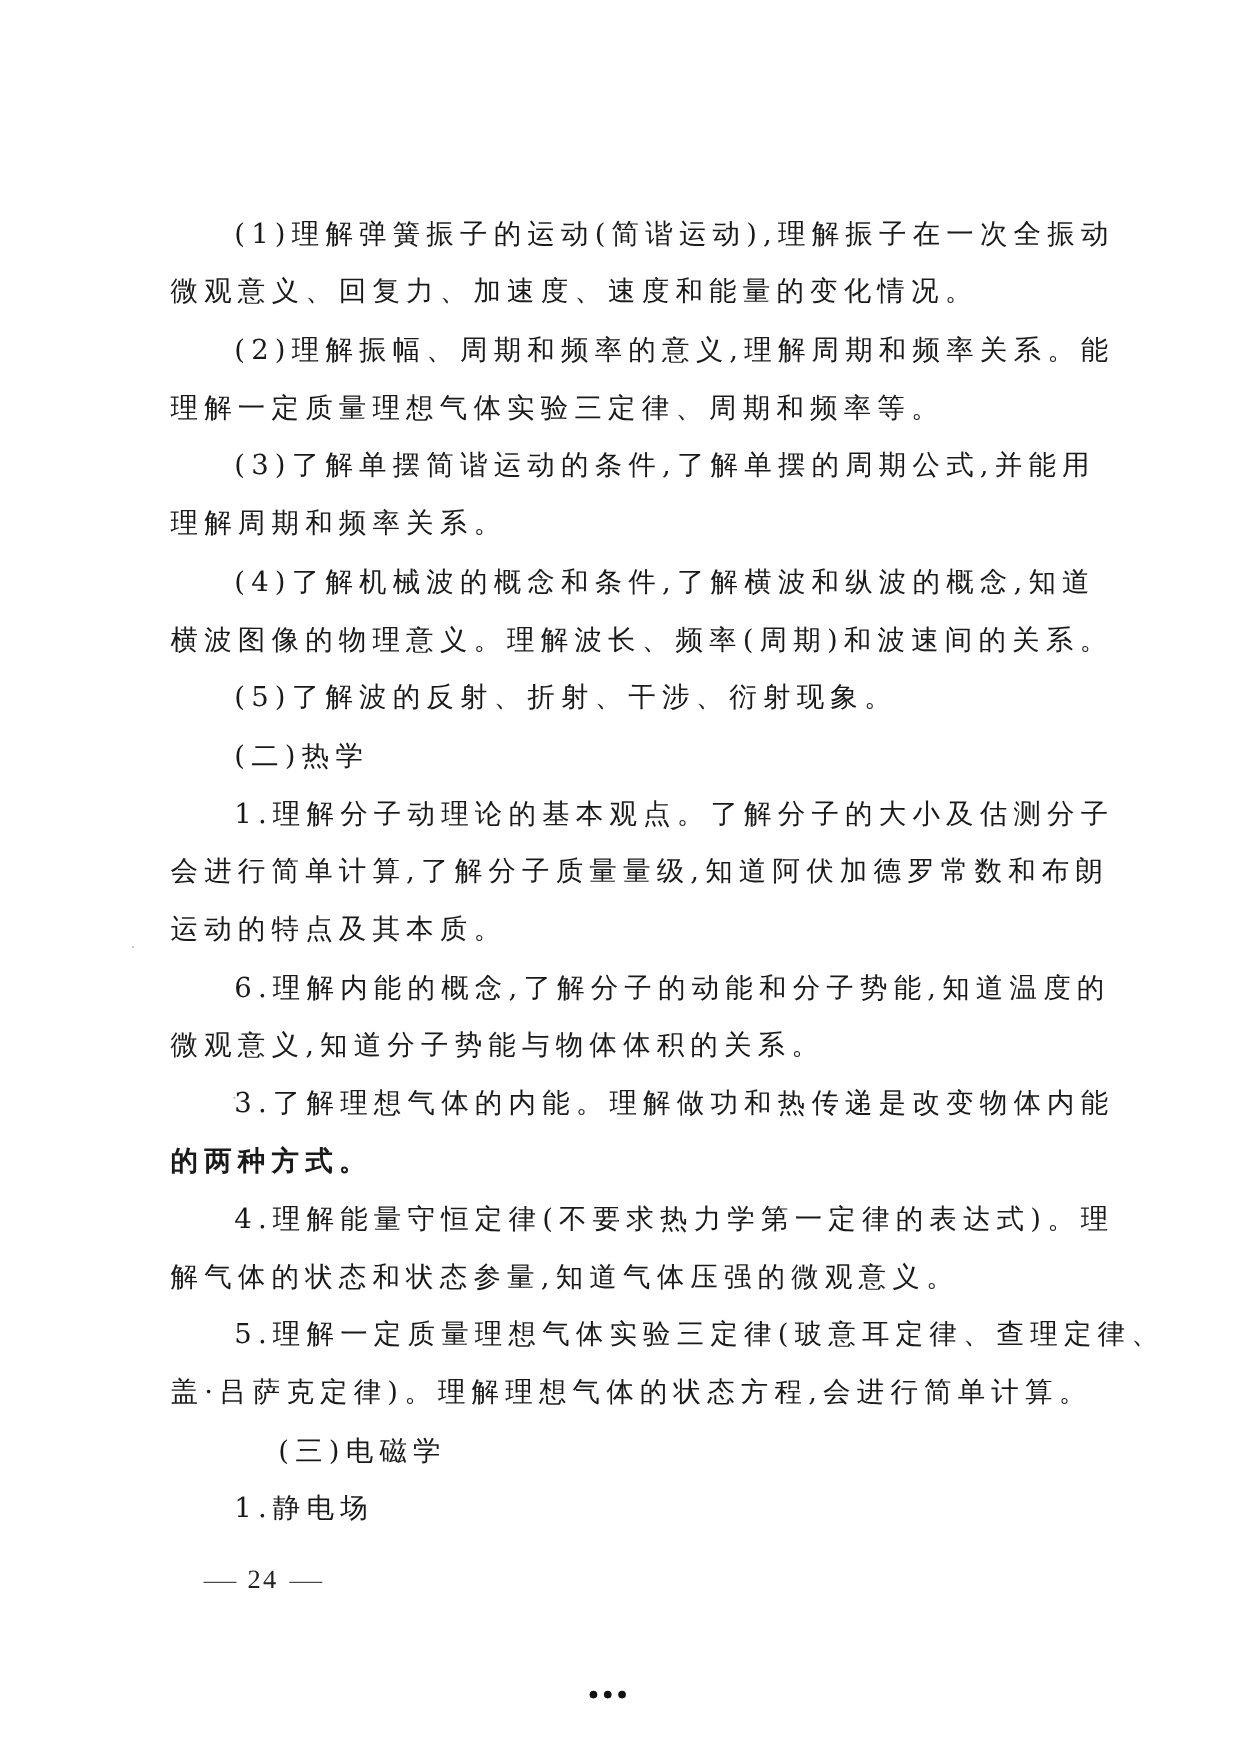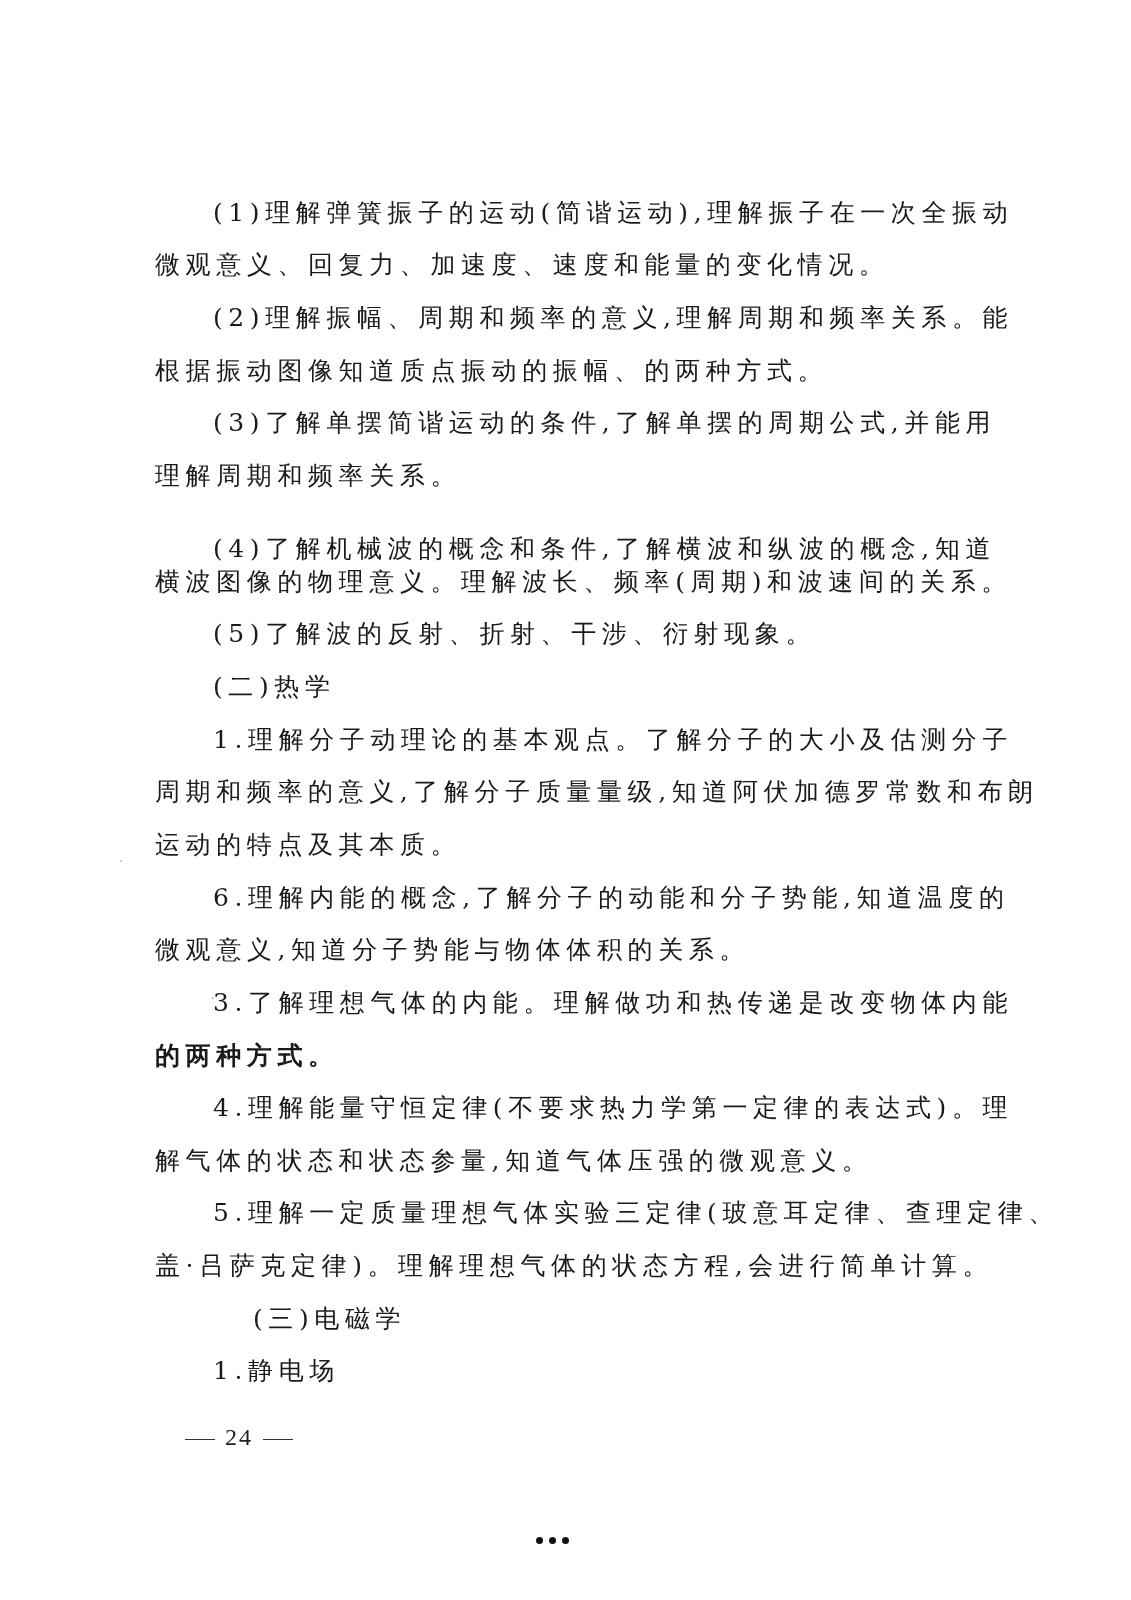--- a/index.html
+++ b/index.html
@@ -82,29 +82,29 @@
     }
   </style>
 </head>
 <body>
 
 <div class="page">
   <div id="lines-container">
       <div class="line indent" style="top: 198px;">(1)理解弹簧振子的运动(简谐运动),理解振子在一次全振动</div>
       <div class="line last" style="top: 250px;">微观意义、回复力、加速度、速度和能量的变化情况。</div>
       <div class="line indent" style="top: 303px;">(2)理解振幅、周期和频率的意义,理解周期和频率关系。能</div>
-      <div class="line last" style="top: 356px;">根据振动图像知道质点振动的振幅、的两种方式。</div>
+      <div class="line last" style="top: 356px;">理解一定质量理想气体实验三定律、周期和频率等。</div>
       <div class="line indent" style="top: 408px;">(3)了解单摆简谐运动的条件,了解单摆的周期公式,并能用</div>
       <div class="line last" style="top: 461px;">理解周期和频率关系。</div>
-      <div class="line indent" style="top: 534px;">(4)了解机械波的概念和条件,了解横波和纵波的概念,知道</div>
+      <div class="line indent" style="top: 514px;">(4)了解机械波的概念和条件,了解横波和纵波的概念,知道</div>
       <div class="line last" style="top: 567px;">横波图像的物理意义。理解波长、频率(周期)和波速间的关系。</div>
       <div class="line indent last" style="top: 619px;">(5)了解波的反射、折射、干涉、衍射现象。</div>
       <div class="line indent last" style="top: 672px;">(二)热学</div>
       <div class="line indent" style="top: 725px;">1.理解分子动理论的基本观点。了解分子的大小及估测分子</div>
-      <div class="line" style="top: 777px;">周期和频率的意义,了解分子质量量级,知道阿伏加德罗常数和布朗</div>
+      <div class="line" style="top: 777px;">会进行简单计算,了解分子质量量级,知道阿伏加德罗常数和布朗</div>
       <div class="line last" style="top: 830px;">运动的特点及其本质。</div>
       <div class="line indent" style="top: 883px;">6.理解内能的概念,了解分子的动能和分子势能,知道温度的</div>
       <div class="line last" style="top: 935px;">微观意义,知道分子势能与物体体积的关系。</div>
       <div class="line indent" style="top: 988px;">3.了解理想气体的内能。理解做功和热传递是改变物体内能</div>
       <div class="line last" style="top: 1041px; font-weight: bold;">的两种方式。</div>
       <div class="line indent" style="top: 1093px;">4.理解能量守恒定律(不要求热力学第一定律的表达式)。理</div>
       <div class="line last" style="top: 1146px;">解气体的状态和状态参量,知道气体压强的微观意义。</div>
       <div class="line indent" style="top: 1198px;">5.理解一定质量理想气体实验三定律(玻意耳定律、查理定律、</div>
       <div class="line last" style="top: 1251px;">盖·吕萨克定律)。理解理想气体的状态方程,会进行简单计算。</div>
       <div class="line indent last" style="top: 1304px; margin-left: 40px;">(三)电磁学</div>

